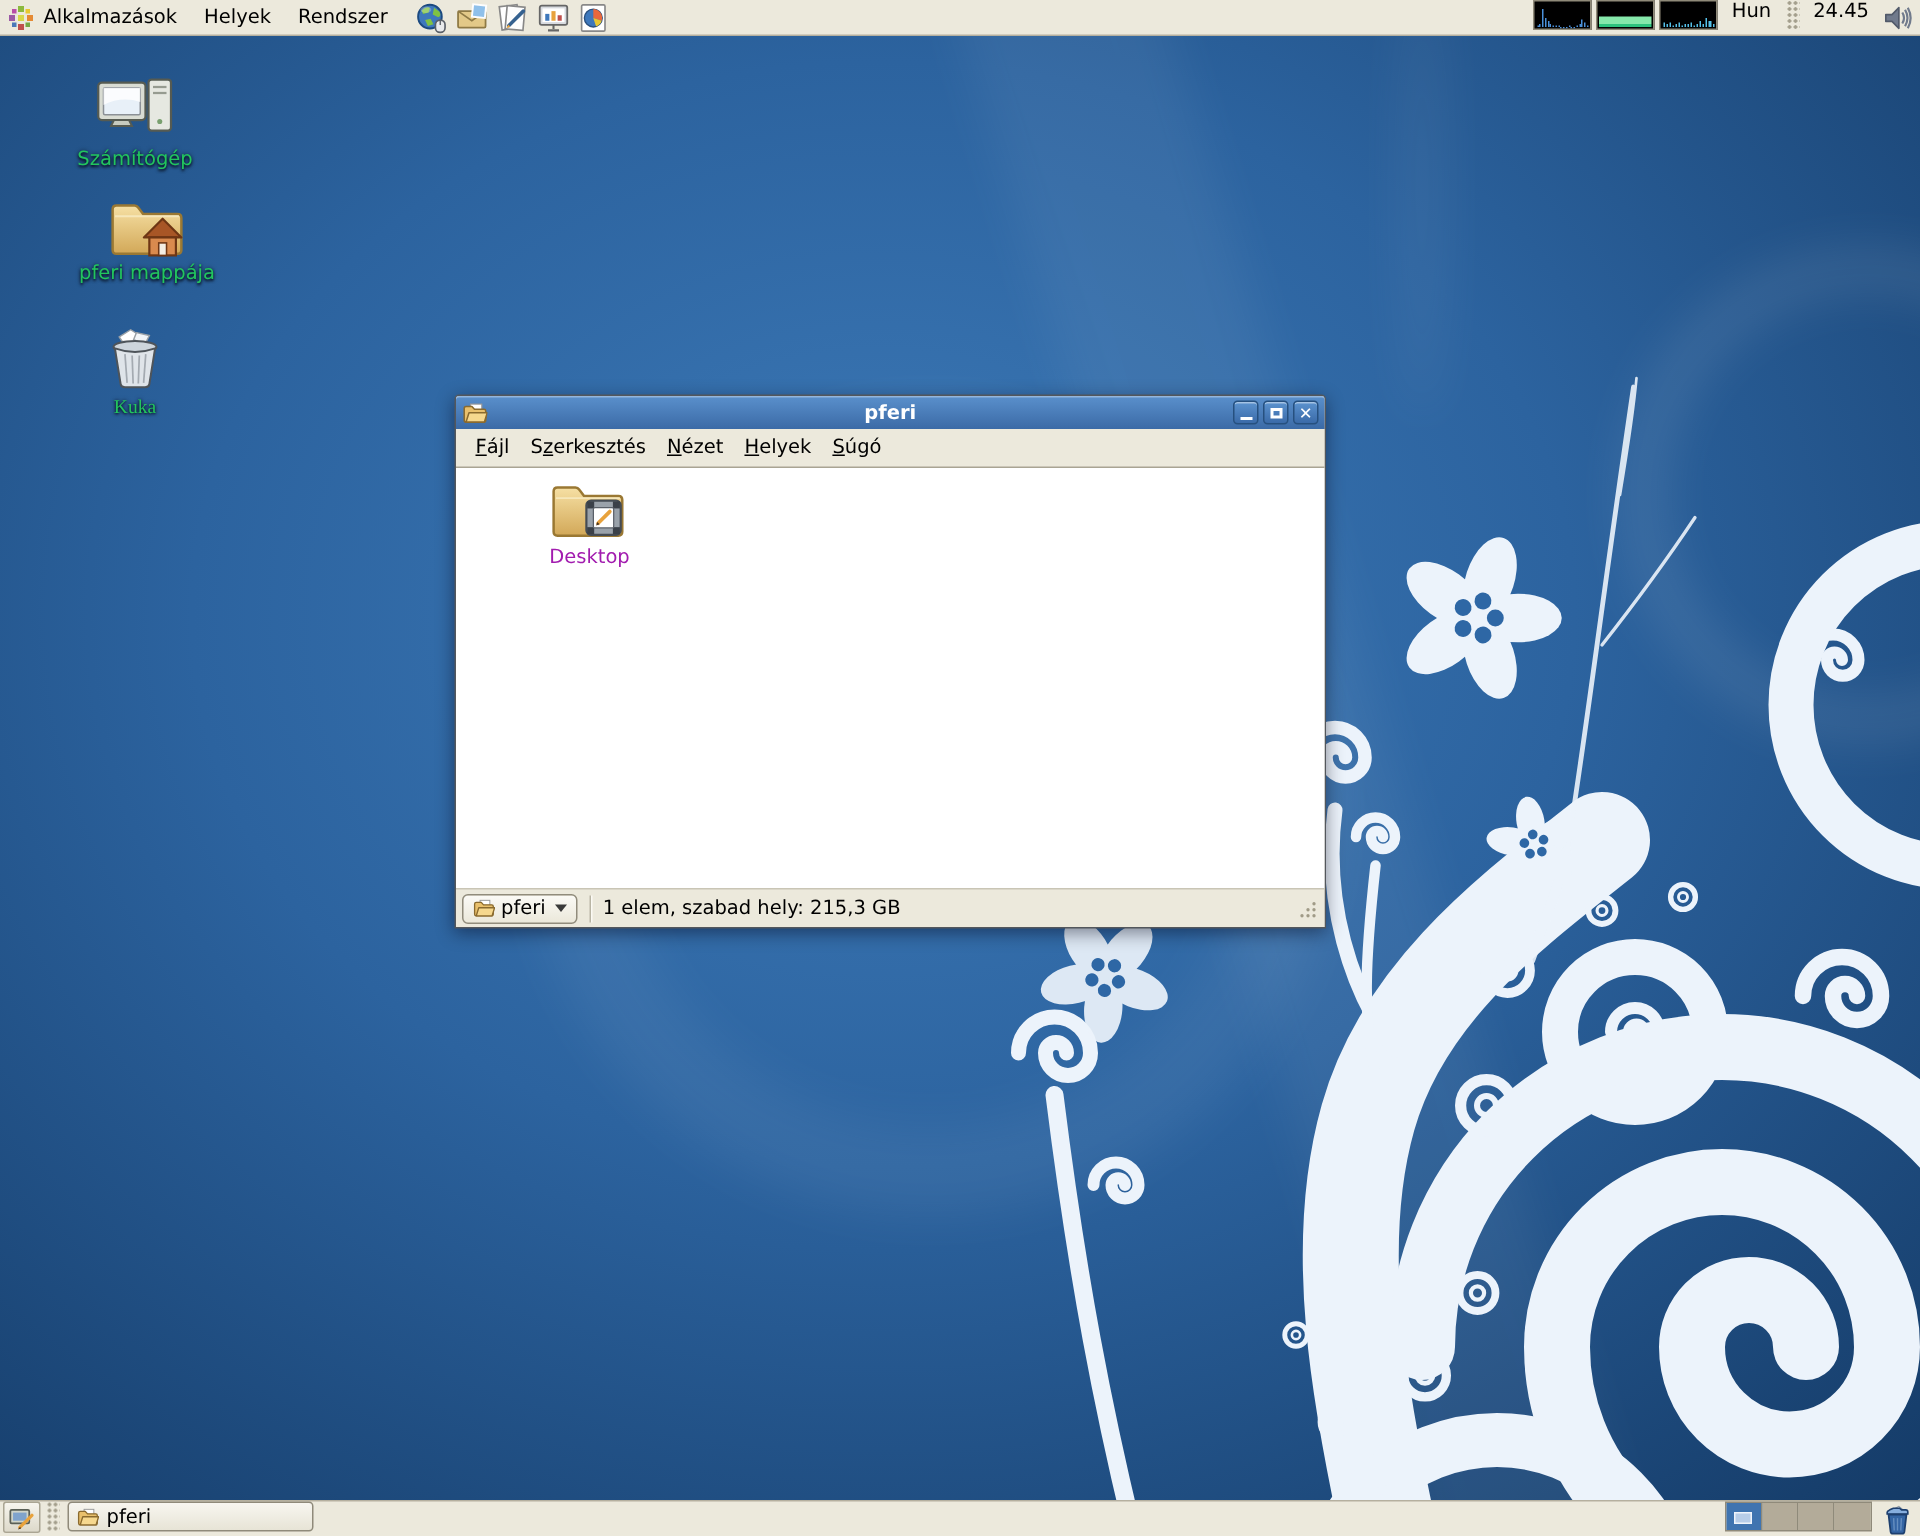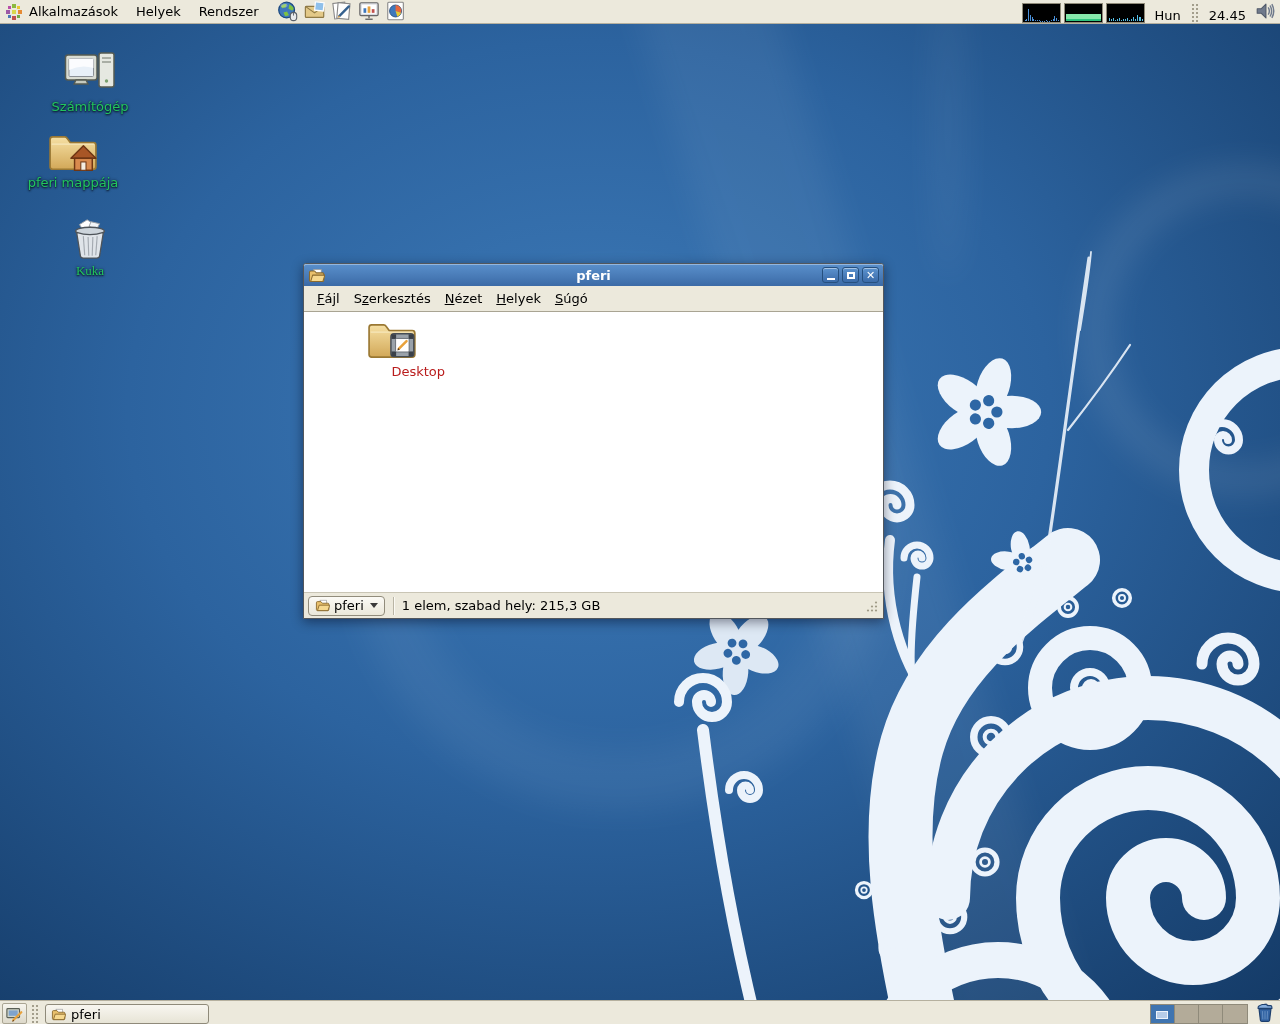--- a/index.html
+++ b/index.html
@@ -8,21 +8,21 @@
     --content-bg:#ffffff; --active-workspace:#3f74b0; --inactive-workspace:#b3ab99;
     --cpu-bar:#4a90d9; --net-bar:#55c0e8; --mem-band:#86e8ab; --mem-line:#2ec27e;
   }
   *{box-sizing:border-box; margin:0; padding:0;}
   html,body{width:1280px; height:1024px; overflow:hidden;}
   body{position:relative; font-family:"DejaVu Sans","Liberation Sans",sans-serif; font-size:13px; color:#000; background:#1c4a80;}
   svg{display:block;}
   .wallpaper{position:absolute; inset:0; z-index:0;}
 
   
-  .panel{position:absolute; left:0; right:0; height:24px; background:var(--panel-bg); display:flex; align-items:flex-end; z-index:5;}
+  .panel{position:absolute; left:0; right:0; height:24px; background:var(--panel-bg); display:flex; align-items:flex-start; z-index:5;}
   .panel.top{top:0; border-bottom:1px solid var(--panel-border);}
   .panel.bottom{bottom:0; border-top:1px solid var(--panel-border);}
   .menu-item{display:flex; align-items:center; gap:6px; height:100%; padding:0 9px; cursor:default;}
   .menu-item:first-child{padding-left:5px;}
   .launchers{display:flex; align-items:center; gap:3px; margin-left:8px;}
   .launcher{width:24px; height:24px; display:flex; align-items:center; justify-content:center;}
   .spacer{flex:1;}
   .monitor{width:39px; height:20px; background:#000; border:1px solid #8f8a79; margin-left:3px; display:flex; align-items:flex-end; gap:1px; padding:1px 1px 1px 2px; overflow:hidden; position:relative;}
   .monitor i{display:block; width:2px; background:var(--cpu-bar);}
   .monitor.net i{background:var(--net-bar);}
@@ -33,21 +33,21 @@
     background-image:radial-gradient(circle at 2px 2px,#a39e8c 1px,transparent 1.4px);
     background-size:4px 4px;}
   .clock{padding:0 7px; white-space:nowrap;}
   .volume{width:24px; height:24px; display:flex; align-items:center; justify-content:center; margin-right:3px;}
 
   
   .desktop-icon{position:absolute; width:124px; text-align:center; z-index:1; cursor:default;}
   .desktop-icon .di-label{margin-top:3px; color:#22c55e; text-shadow:0 1px 2px rgba(0,0,10,.9), 0 0 3px rgba(0,0,10,.6); line-height:15px;}
   .desktop-icon svg{margin:0 auto;}
   #di-computer{left:28px; top:50px;}
-  #di-home{left:11px; top:130px;}
+  #di-home{left:36px; top:130px;}
   #di-trash{left:28px; top:216px;font-family:Liberation Serif, serif;}
 
   
   .window{position:absolute; left:303px; top:263px; width:581px; height:356px; z-index:4;
     display:flex; flex-direction:column; border:1px solid #53575c; border-radius:3px 3px 0 0;
     box-shadow:0 3px 12px rgba(0,0,20,.45); background:var(--panel-bg);}
   .titlebar{height:22px; flex:0 0 22px; background:linear-gradient(var(--titlebar-top),var(--titlebar-bottom));
     border-radius:2px 2px 0 0; display:flex; align-items:center; padding:0 4px; position:relative;
     box-shadow:inset 0 1px 0 rgba(255,255,255,.35);}
   .title-text{position:absolute; left:0; right:0; text-align:center; color:var(--titlebar-text); font-weight:bold;}
@@ -55,21 +55,21 @@
   .tb-btn{width:17px; height:16px; border:1px solid #26507f; border-radius:3px; color:#fff;
     background:linear-gradient(#5c93cf,#3a6aa8); box-shadow:inset 0 1px 0 rgba(255,255,255,.45);
     display:flex; align-items:center; justify-content:center; font-size:10px; line-height:1;}
   .tb-btn .mingl{display:block; width:8px; height:0; border-bottom:2px solid #fff; margin-top:7px;}
   .tb-btn .maxgl{display:block; width:8px; height:7px; border:2px solid #fff;}
   .tb-btn .closegl{font-size:11px; font-weight:bold;}
   .menubar{height:26px; flex:0 0 26px; display:flex; align-items:center; padding-left:6px; background:var(--panel-bg); border-bottom:1px solid #a9a493;}
   .mb-item{padding:0 7px; height:100%; display:flex; align-items:center;}
   .content{flex:1; background:var(--content-bg); position:relative; overflow:hidden;}
   .file-item{position:absolute; left:37px; top:6px; width:104px; text-align:center;}
-  .file-item .fi-label{margin-top:2px; color:#b91c1c;text-align:right;}
+  .file-item .fi-label{margin-top:2px; color:#a21caf;}
   .file-item svg{margin:0 auto;}
   .statusbar{height:26px; flex:0 0 26px; background:var(--panel-bg); border-top:1px solid #c9c5b5; display:flex; align-items:center; padding:0 4px; gap:8px;}
   .loc-btn{height:20px; border:1px solid #918c7c; border-radius:4px; background:linear-gradient(#fbfaf6,#ebe8da);
     display:flex; align-items:center; gap:4px; padding:0 6px;}
   .caret{width:0; height:0; border-left:4px solid transparent; border-right:4px solid transparent; border-top:5px solid #3a3a3a; margin-left:2px;}
   .vsep{width:1px; height:18px; background:#b9b5a5; box-shadow:1px 0 0 #fbfaf4;}
   .grip{margin-left:auto; margin-right:1px;}
 
   
   .showdesk{width:25px; height:21px; margin:0 2px 0 2px; border:1px solid #aaa593; border-radius:2px;

